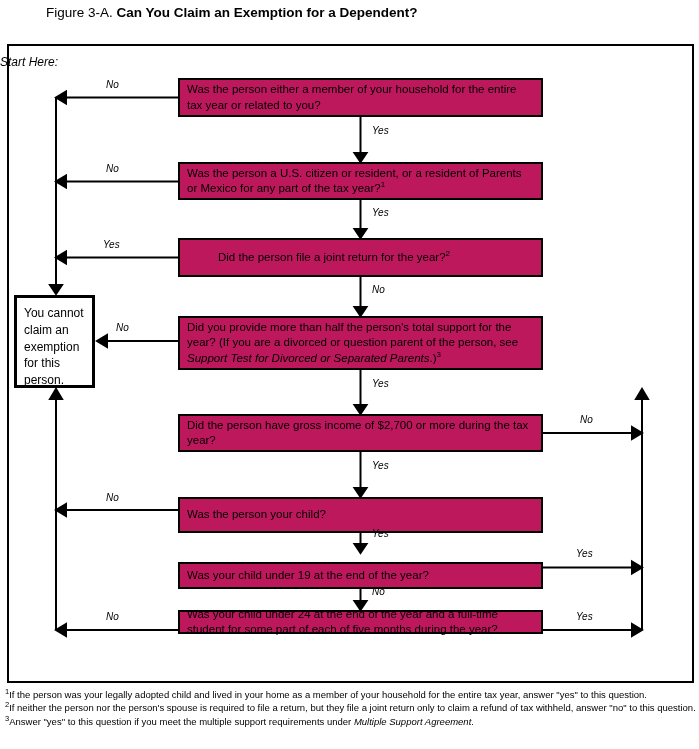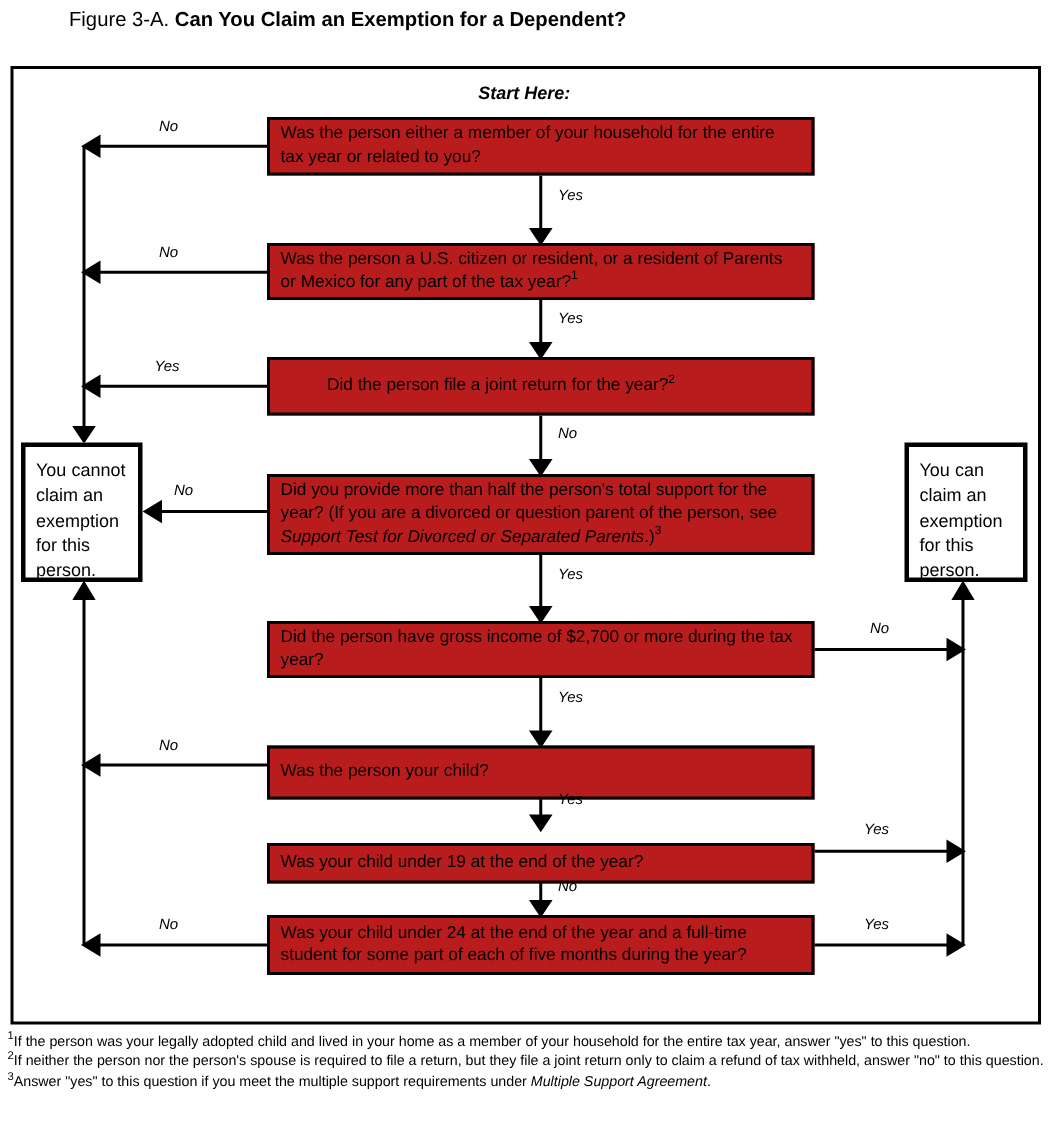--- a/index.html
+++ b/index.html
@@ -1,24 +1,24 @@
 <!DOCTYPE html>
 <html><head>
 <meta charset="utf-8">
 <style>
   html,body{margin:0;padding:0;background:#fff;}
   #page{position:relative;width:699px;height:749px;background:#fff;color:#000;
         font-family:"Liberation Sans","DejaVu Sans",sans-serif;overflow:hidden;}
   #title{position:absolute;left:6px;top:5px;font-size:13.5px;white-space:nowrap;margin-left:40px;}
   #title .bold{font-weight:bold;}
   #outer-frame{position:absolute;left:7px;top:44px;width:687px;height:639px;border:2px solid #000;box-sizing:border-box;}
-  #start-here{position:absolute;left:0;top:55px;width:699px;text-align:center;
-              font-size:12px;font-weight:bold;font-style:italic;}
+  #start-here{position:absolute;left:0;top:55px;width:699px;
+              font-size:12px;font-weight:normal;font-style:italic;}
   .qbox{position:absolute;left:178px;width:365px;border:2px solid #000;box-sizing:border-box;
-        display:flex;align-items:center;font-size:11.5px;line-height:1.32;padding:1px 7px;background:#b91c1c;}
+        display:flex;align-items:center;font-size:11.5px;line-height:1.32;padding:1px 7px;background:#be185d;}
   .rbox{position:absolute;top:295px;height:93px;border:3px solid #000;box-sizing:border-box;
         font-size:12px;line-height:1.4;padding:7px 5px 16px 7px;background:#fff;}
   #result-cannot{left:14px;width:81px;}
   #result-can{left:603px;width:82px;}
   .lbl{position:absolute;font-size:10px;font-style:italic;white-space:nowrap;}
   svg{position:absolute;left:0;top:0;}
   #footnotes{position:absolute;left:5px;top:688px;width:691px;font-size:9.5px;line-height:1.4;}
   .fn{margin:0;}
   .fn sup{font-size:7.5px;}
   sup{font-size:8px;line-height:0;}
@@ -135,26 +135,25 @@
   </div>
   <div class="qbox" style="top:414px;height:38px;">
     <span><span>Did the person have gross income of $2,700 or more during the tax year?</span></span>
   </div>
   <div class="qbox" style="top:497px;height:36px;">
     <span><span>Was the person your child?</span></span>
   </div>
   <div class="qbox" style="top:562px;height:27px;text-align:right;">
     <span><span>Was your child under 19 at the end of the year?</span></span>
   </div>
-  <div class="qbox" style="top:610px;height:40px;">
+  <div class="qbox" style="top:610px;height:24px;">
     <span><span>Was your child under 24 at the end of the year and a full-time student for some part of each of five months during the year?</span></span>
   </div>
 
   <div class="rbox" id="result-cannot">You cannot claim an exemption for this person.</div>
-  <div class="rbox" id="result-can">You can claim an exemption for this person.</div>
 
   <span class="lbl" style="left:372px;top:125px;">Yes</span>
   <span class="lbl" style="left:372px;top:207px;">Yes</span>
   <span class="lbl" style="left:372px;top:284px;">No</span>
   <span class="lbl" style="left:372px;top:378px;">Yes</span>
   <span class="lbl" style="left:372px;top:460px;">Yes</span>
   <span class="lbl" style="left:372px;top:528px;">Yes</span>
   <span class="lbl" style="left:372px;top:586px;">No</span>
 
   <span class="lbl" style="left:106px;top:79px;">No</span>

